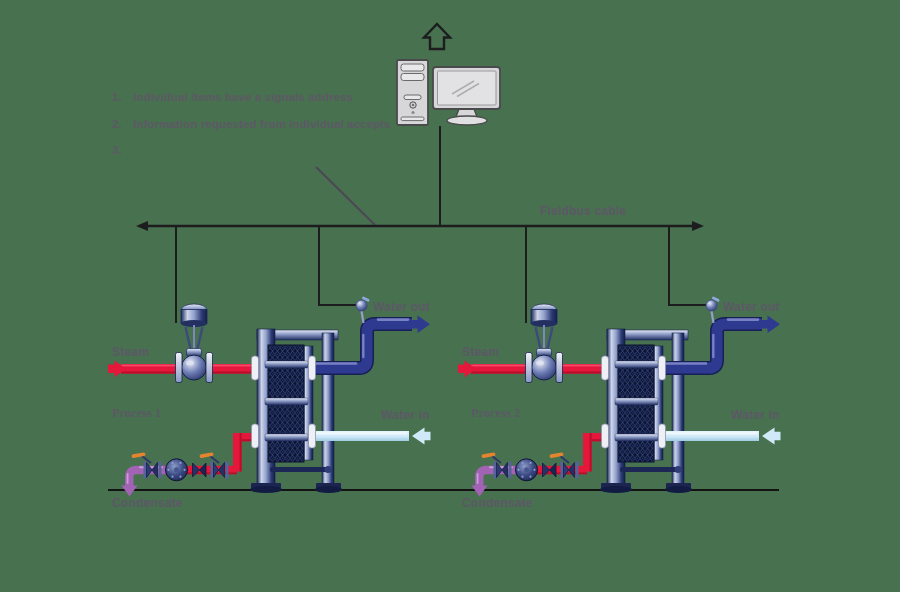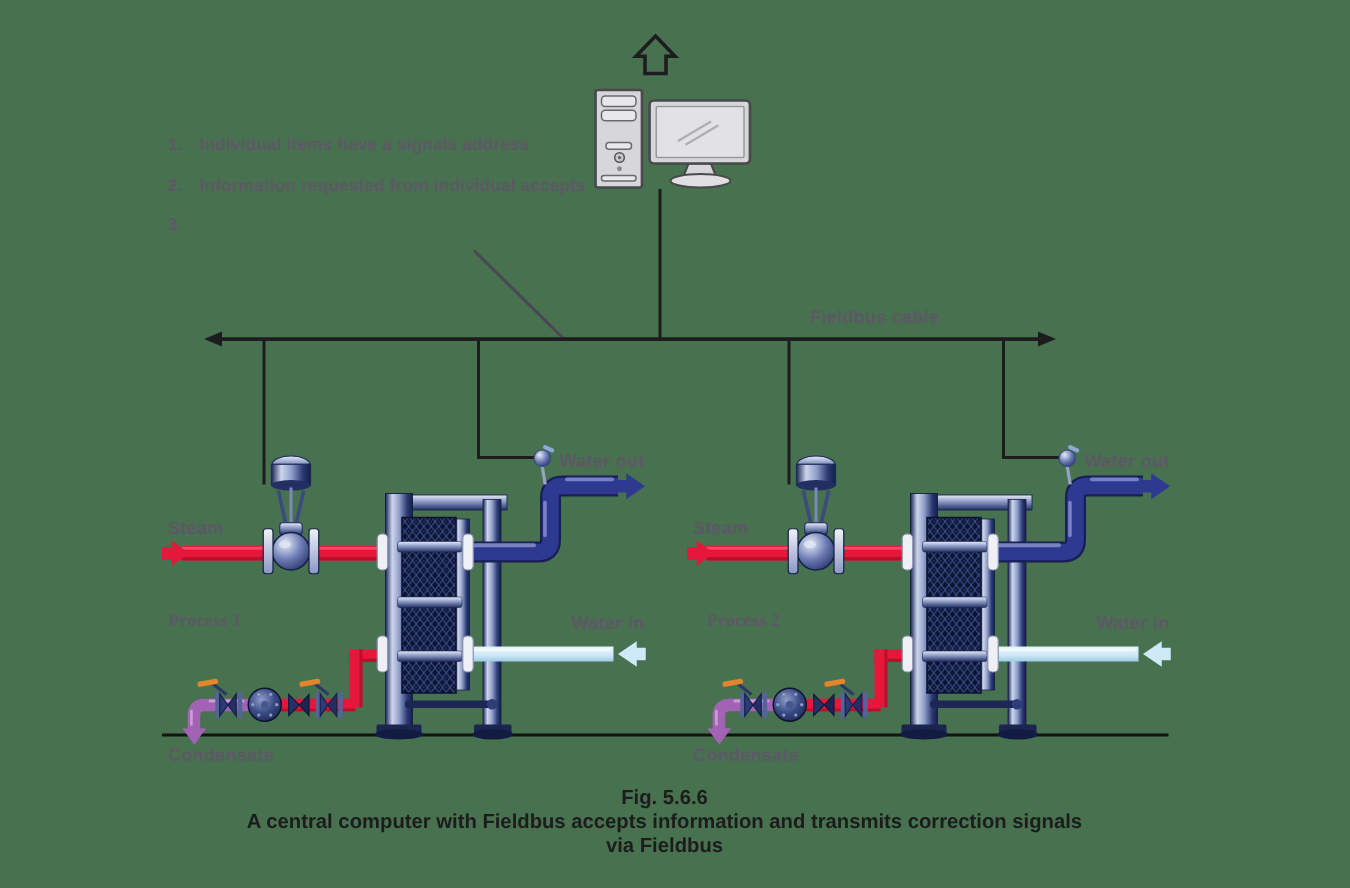--- a/index.html
+++ b/index.html
@@ -235,19 +235,14 @@
 <div class="lbl" style="left:381px;top:408px;">Water in</div>
 <div class="lbl" style="left:112px;top:406px;font-family:Liberation Serif, serif;">Process 1</div>
 <div class="lbl" style="left:112px;top:496px;">Condensate</div>
 
 <div class="lbl" style="left:462px;top:345px;">Steam</div>
 <div class="lbl" style="left:723px;top:300px;">Water out</div>
 <div class="lbl" style="left:731px;top:408px;">Water in</div>
 <div class="lbl" style="left:471px;top:406px;font-family:Liberation Serif, serif;">Process 2</div>
 <div class="lbl" style="left:462px;top:496px;">Condensate</div>
 
-<div class="caption">
-  <div>Fig. 5.6.6</div>
-  <div>A central computer with Fieldbus accepts information and transmits correction signals</div>
-  <div>via Fieldbus</div>
+
 </div>
 
-</div>
-
 </body></html>

